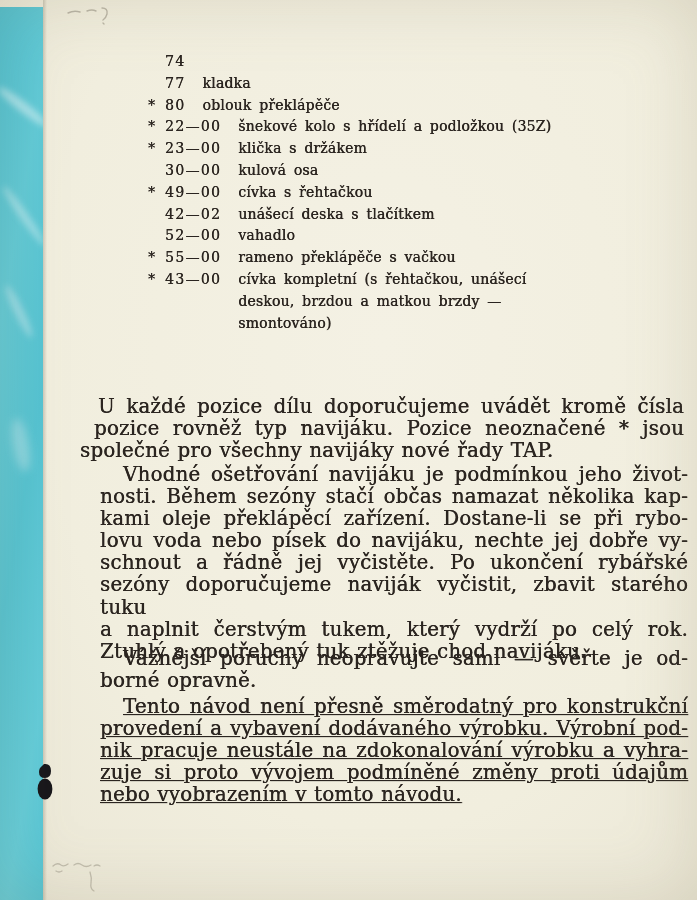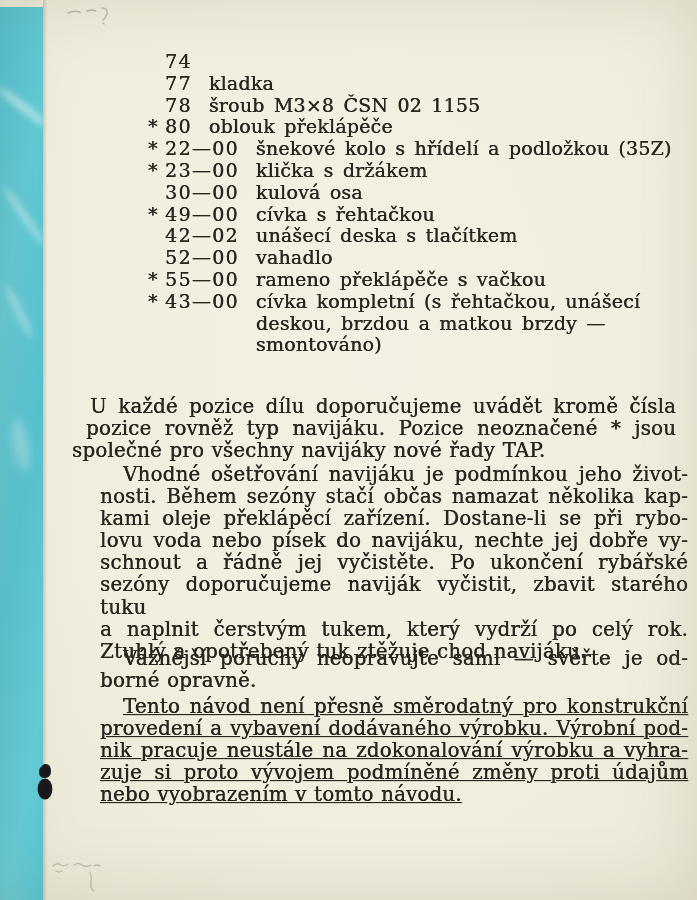--- a/index.html
+++ b/index.html
@@ -33,32 +33,32 @@
   }
   .vignette{position:absolute;inset:0;pointer-events:none;
     box-shadow:inset 0 0 70px rgba(140,130,100,.22);}
 
   
   .printed{text-shadow:.35px .15px 0 currentColor;}
 
   
   .parts-list{
     position:absolute;left:148px;top:51px;width:540px;
-    font-size:19px;line-height:21.8px;word-spacing:2.5px;
+    font-size:14px;line-height:21.8px;word-spacing:2.5px;
   }
   .list-row{display:flex;align-items:flex-start;}
   .star{flex:0 0 17px;}
   .num{flex:0 0 auto;margin-right:17px;letter-spacing:1.3px;}
   .desc{flex:1 1 auto;white-space:pre-line;word-spacing:3px;}
 
   
   .para{position:absolute;font-size:19.8px;line-height:22.1px;}
   .para .line{text-align:justify;text-align-last:justify;word-spacing:1px;}
   .para .line.last{text-align-last:left;}
-  .para-1{left:72px;top:396px;width:604px;}
+  .para-1{left:80px;top:396px;width:604px;}
   .para-1 .line:nth-child(1){padding-left:18px;}
   .para-1 .line:nth-child(2){padding-left:14px;}
   .para-2{left:100px;top:464px;width:588px;}
   .para-3{left:100px;top:648px;width:588px;}
   .para-4{left:100px;top:696px;width:588px;text-decoration:underline;}
   .para-2 .line:first-child,
   .para-3 .line:first-child,
   .para-4 .line:first-child{padding-left:23px;}
 
   
@@ -90,25 +90,20 @@
 
   <div class="parts-list printed" id="parts-list">
       <div class="list-row">
         <span class="star"></span>
         <span class="num">74</span>
       </div>
       <div class="list-row">
         <span class="star"></span>
         <span class="num">77</span>
         <span class="desc">kladka</span>
-      </div>
-      <div class="list-row">
-        <span class="star"></span>
-        <span class="num">78</span>
-        <span class="desc">šroub M3×8 ČSN 02 1155</span>
       </div>
       <div class="list-row">
         <span class="star">*</span>
         <span class="num">80</span>
         <span class="desc">oblouk překlápěče</span>
       </div>
       <div class="list-row">
         <span class="star">*</span>
         <span class="num">22—00</span>
         <span class="desc">šnekové kolo s hřídelí a podložkou (35Z)</span>

